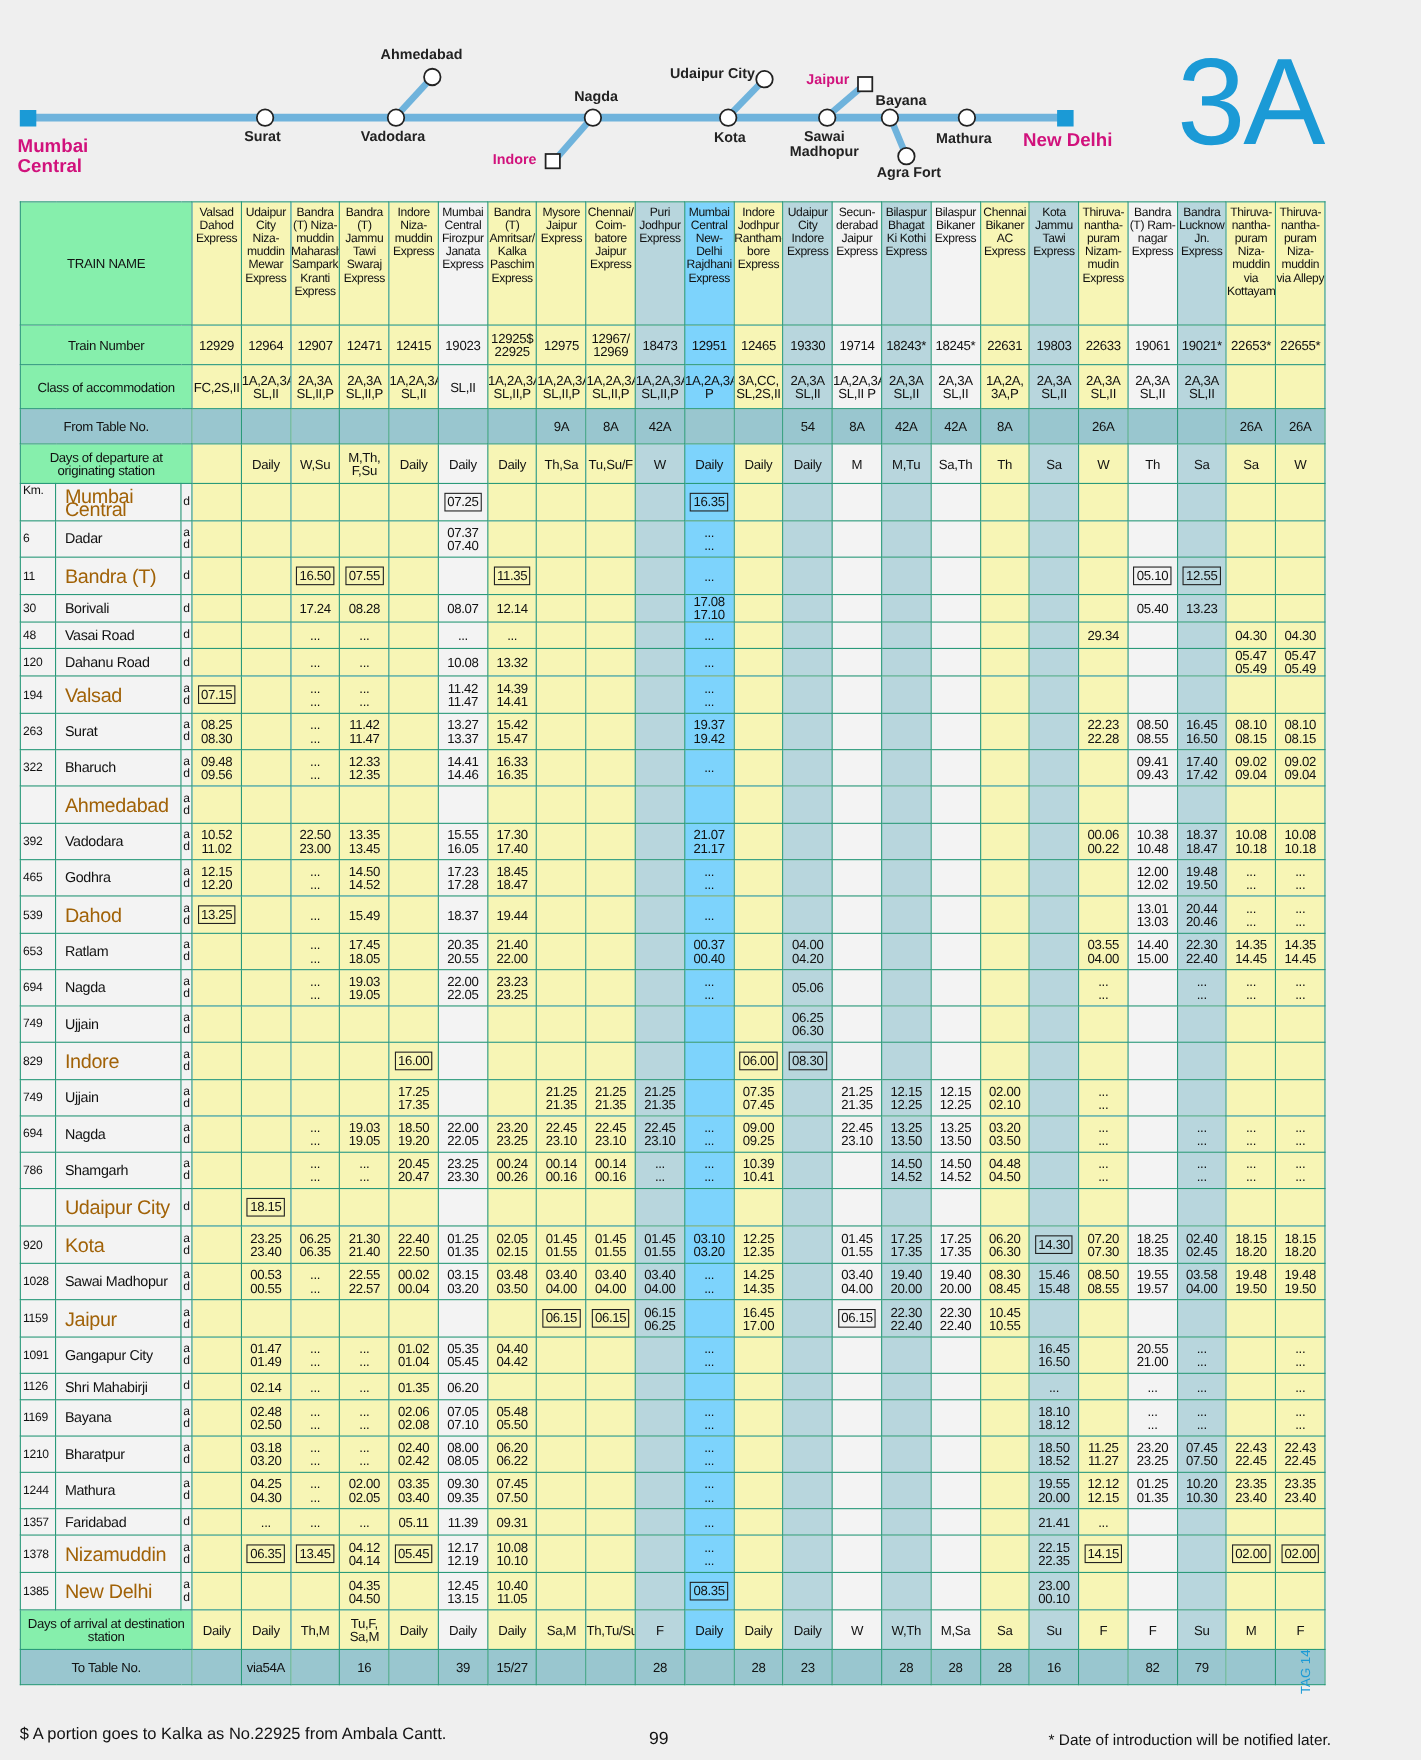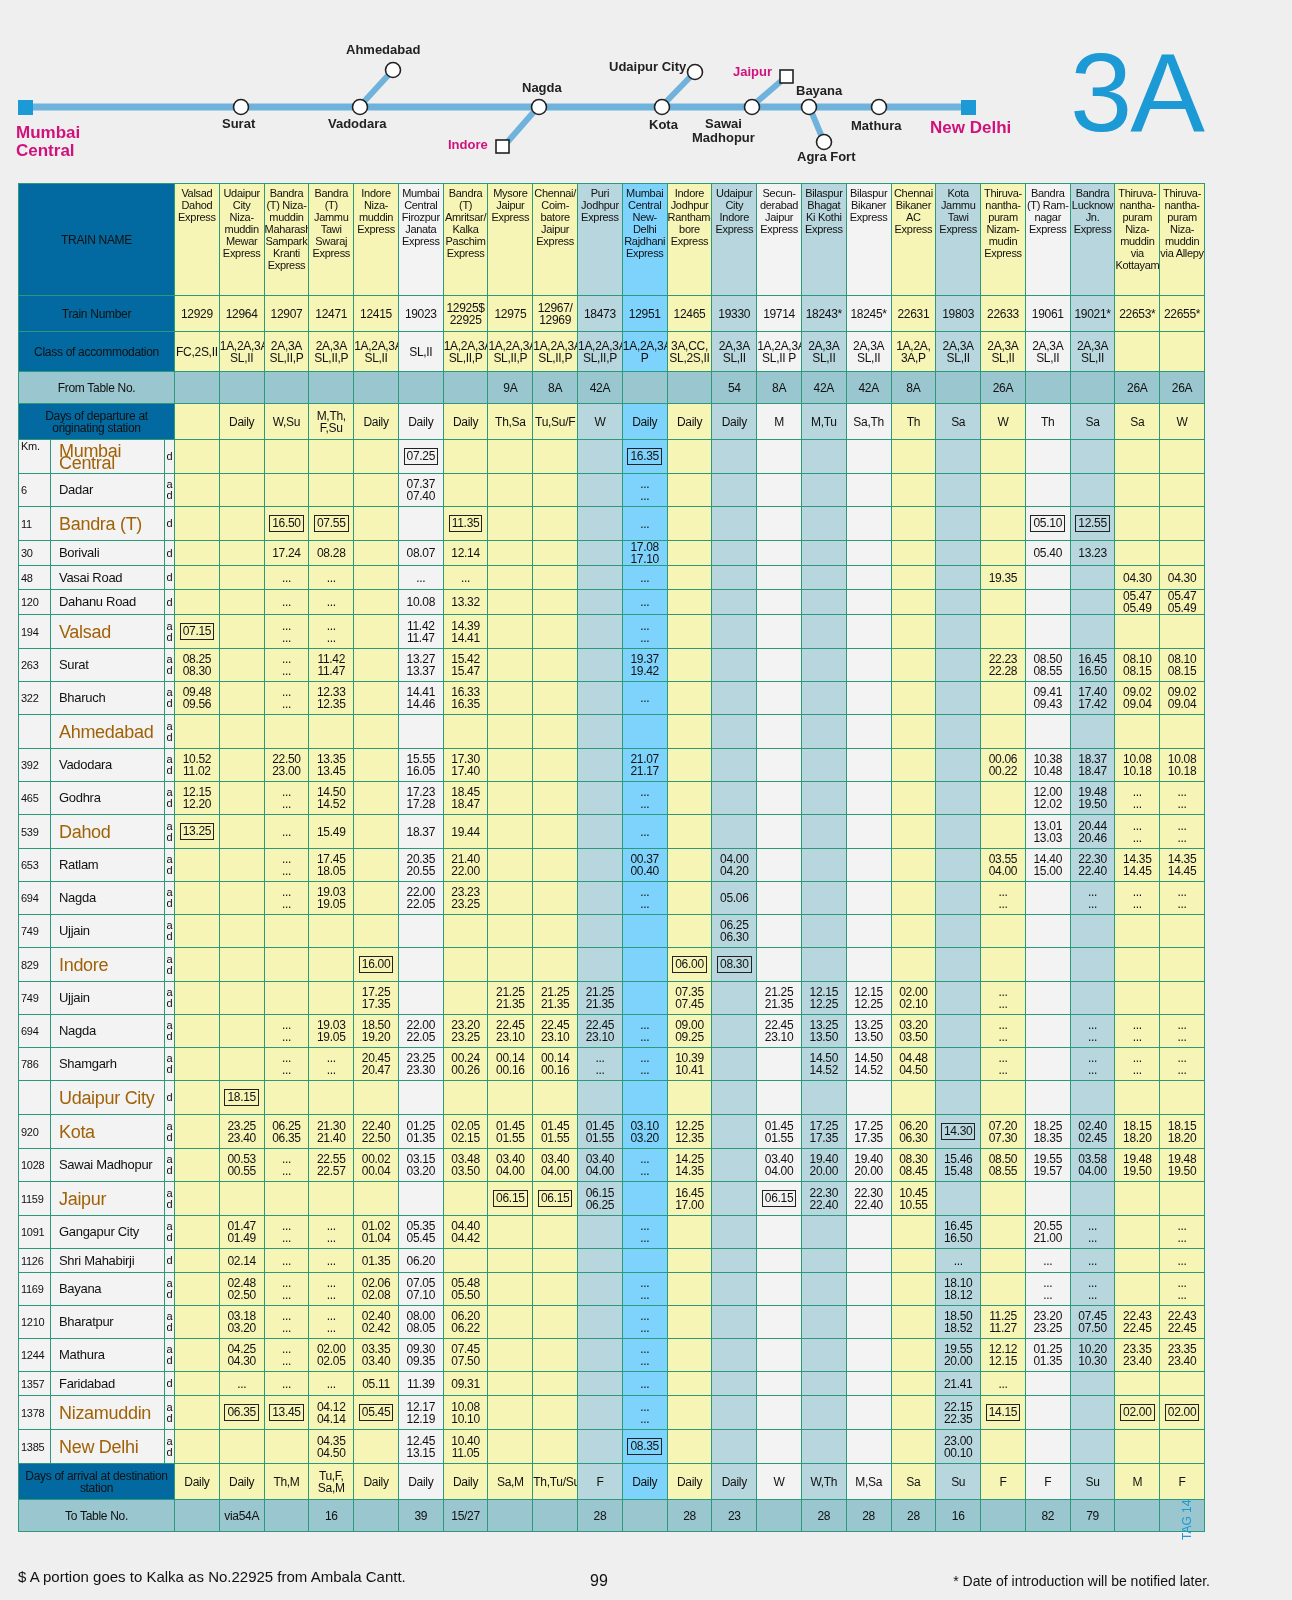--- a/index.html
+++ b/index.html
@@ -5,21 +5,21 @@
   html, body { margin:0; padding:0; }
   body { width:1292px; height:1600px; background:#efefef; font-family:"Liberation Sans", sans-serif; color:#111; position:relative; overflow:hidden; }
   .map { position:absolute; left:0; top:0; width:1292px; height:180px; }
   .map svg { position:absolute; left:0; top:0; }
   .map .lbl { position:absolute; font-weight:bold; font-size:13px; color:#222; white-space:nowrap; line-height:14px; text-align:center; }
   .map .lbl.pink { color:#d1127c; }
   .map .big { position:absolute; font-weight:bold; font-size:17px; color:#d1127c; line-height:18px; }
   .tablebadge { position:absolute; left:1070px; top:38px; font-size:112px; color:#1b9ad6; font-family:"Liberation Sans", sans-serif; line-height:110px; letter-spacing:-2px; }
   table.tt { position:absolute; left:18px; top:183px; border-collapse:collapse; table-layout:fixed; width:1186px; font-family:"Liberation Sans", sans-serif; }
   table.tt td { border:1px solid #2a9a7a; padding:0; text-align:center; vertical-align:middle; font-size:12px; line-height:12px; letter-spacing:-0.3px; overflow:hidden; }
-  table.tt td.lab { background:#0369a1; font-size:12px; }
+  table.tt td.lab { background:#86efac; font-size:12px; }
   table.tt td.km { background:#f3f3f3; text-align:left; padding-left:2px; font-size:11px; }
   table.tt td.st { background:#f3f3f3; text-align:left; padding-left:8px; font-size:13px; }
   table.tt td.st.major { color:#a16207; font-size:18px; }
   table.tt td.ad { background:#f3f3f3; font-size:11px; line-height:11px; width:10px; }
   table.tt td.name { font-size:11px; line-height:12px; vertical-align:top; padding-top:3px; }
   .c-y { background:#f7f5b5; }
   .c-w { background:#f3f3f3; }
   .c-b { background:#b8d6dd; }
   .c-p { background:#7dd3fc; }
   tr.band td { background:#99c6cf !important; }
@@ -60,21 +60,21 @@
   </svg>
   <div class="big" style="left:16px;top:124px;"><span>Mumbai</span><br><span>Central</span></div>
   <div class="lbl" style="left:222px;top:117px;">Surat</div>
   <div class="lbl" style="left:328px;top:117px;">Vadodara</div>
   <div class="lbl" style="left:346px;top:43px;">Ahmedabad</div>
   <div class="lbl" style="left:522px;top:81px;">Nagda</div>
   <div class="lbl pink" style="left:448px;top:138px;">Indore</div>
   <div class="lbl" style="left:609px;top:60px;">Udaipur City</div>
   <div class="lbl" style="left:649px;top:118px;">Kota</div>
   <div class="lbl pink" style="left:733px;top:65px;">Jaipur</div>
-  <div class="lbl" style="left:692px;top:117px;"><span>Sawai</span><br><span>Madhopur</span></div>
+  <div class="lbl" style="left:718px;top:117px;"><span>Sawai</span><br><span>Madhopur</span></div>
   <div class="lbl" style="left:796px;top:84px;">Bayana</div>
   <div class="lbl" style="left:797px;top:150px;">Agra Fort</div>
   <div class="lbl" style="left:851px;top:119px;">Mathura</div>
   <div class="big" style="left:930px;top:119px;">New Delhi</div>
 </div>
 
 <div class="tablebadge">3A</div>
 
 <table class="tt" id="tt">
   <colgroup>
@@ -363,21 +363,21 @@
         <td class="c-y"></td>
         <td class="c-b"></td>
         <td class="c-p">...</td>
         <td class="c-y"></td>
         <td class="c-b"></td>
         <td class="c-w"></td>
         <td class="c-b"></td>
         <td class="c-w"></td>
         <td class="c-y"></td>
         <td class="c-b"></td>
-        <td class="c-y">19.35</td>
+        <td class="c-y">29.34</td>
         <td class="c-w"></td>
         <td class="c-b"></td>
         <td class="c-y">04.30</td>
         <td class="c-y">04.30</td>
       </tr>
       <tr style="height: 25px;">
         <td class="km">120</td>
         <td class="st">Dahanu Road</td>
         <td class="ad">d</td>
         <td class="c-y"></td>

